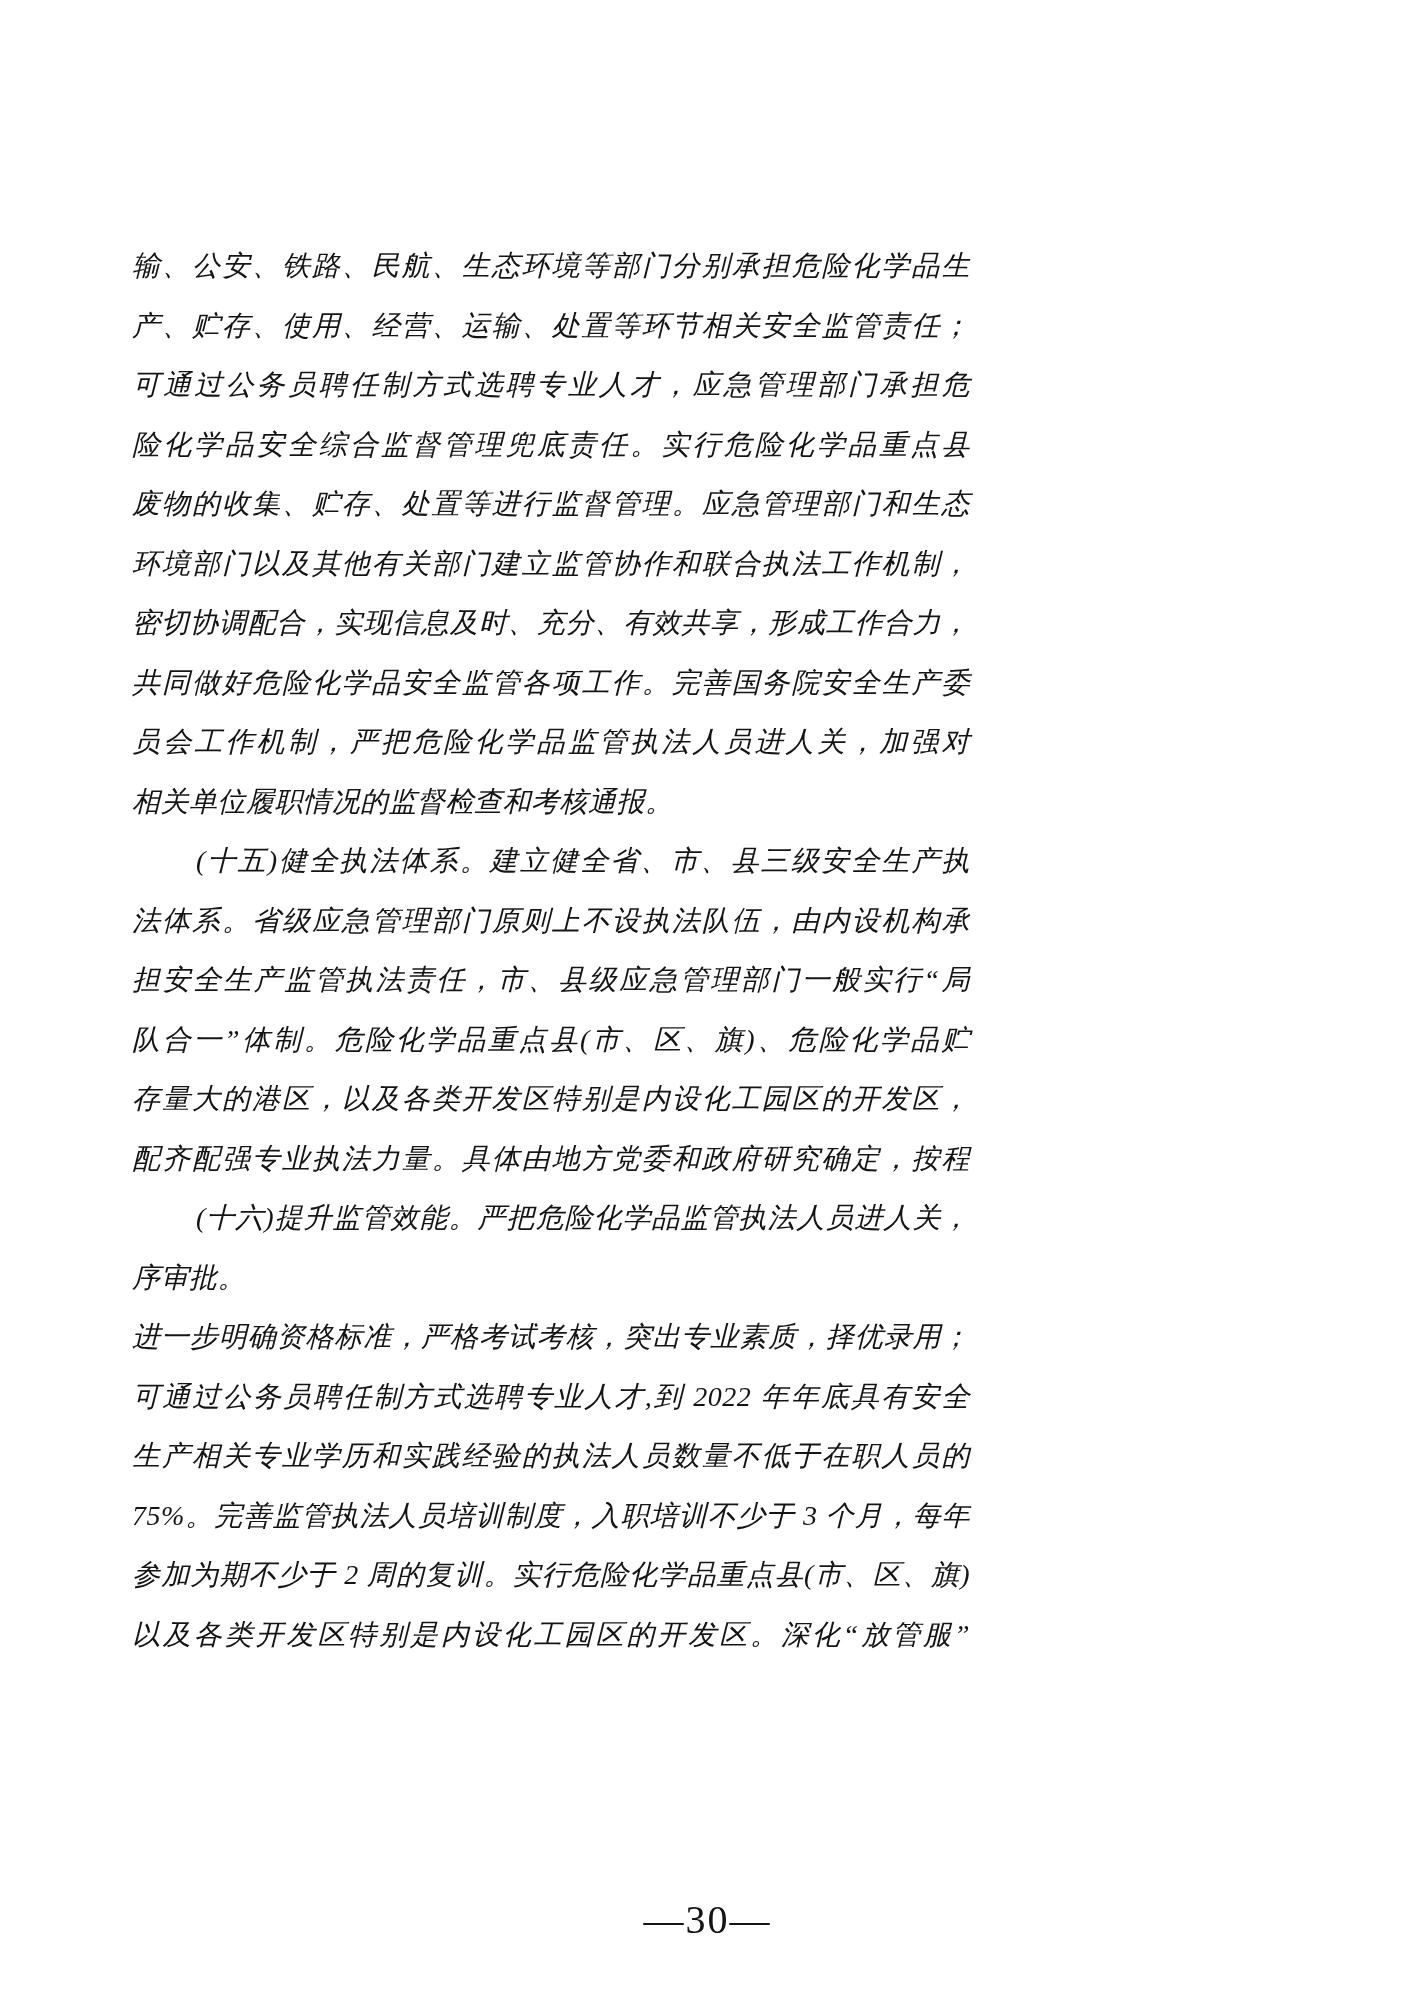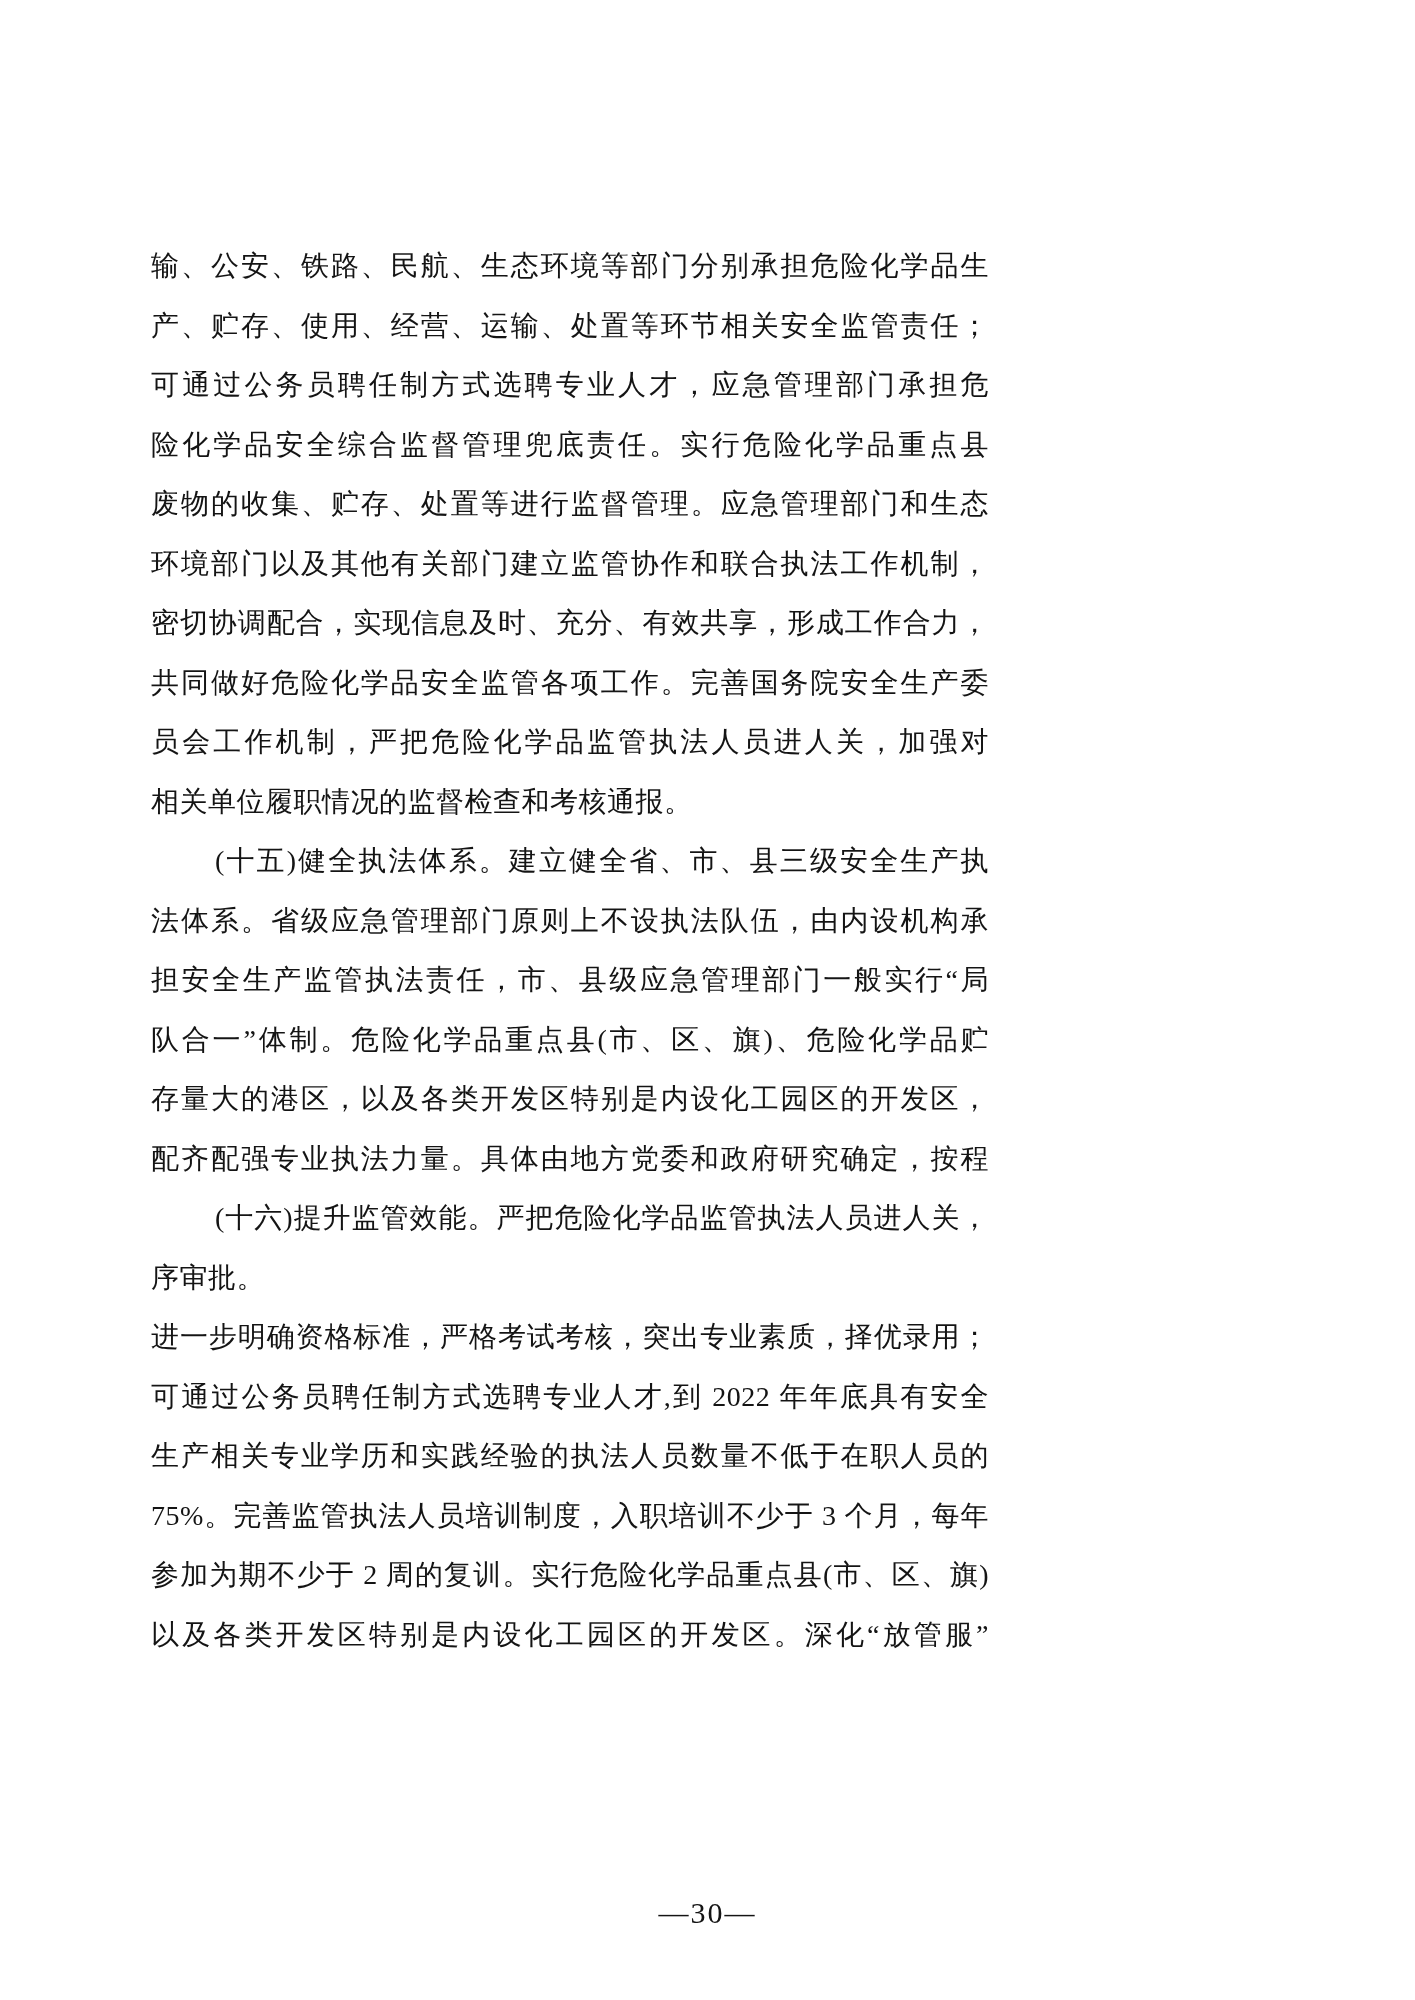--- a/index.html
+++ b/index.html
@@ -11,23 +11,24 @@
     position: relative;
     width: 1415px;
     height: 2000px;
     background: #ffffff;
     color: #141414;
     font-family: "Liberation Serif", serif;
     overflow: hidden;
   }
   .text-block {
     position: absolute;
-    left: 151px;
+    left: 132px;
     top: 236px;
     width: 838px;
+    font-style: italic;
   }
   .line {
     font-size: 28px;
     line-height: 59.5px;
     height: 59.5px;
     text-align: justify;
     text-align-last: justify;
     letter-spacing: 0.5px;
     white-space: normal;
   }
@@ -36,21 +37,21 @@
   }
   .line.para-end {
     text-align-last: left;
   }
   .footer {
     position: absolute;
     top: 1896px;
     left: 0;
     width: 100%;
     text-align: center;
-    font-size: 30px;
+    font-size: 40px;
     letter-spacing: 2px;
   }
 </style>
 </head>
 <body>
 
 <div class="page">
   <div class="text-block">
     <div class="line">输、公安、铁路、民航、生态环境等部门分别承担危险化学品生</div>
     <div class="line">产、贮存、使用、经营、运输、处置等环节相关安全监管责任；</div>

